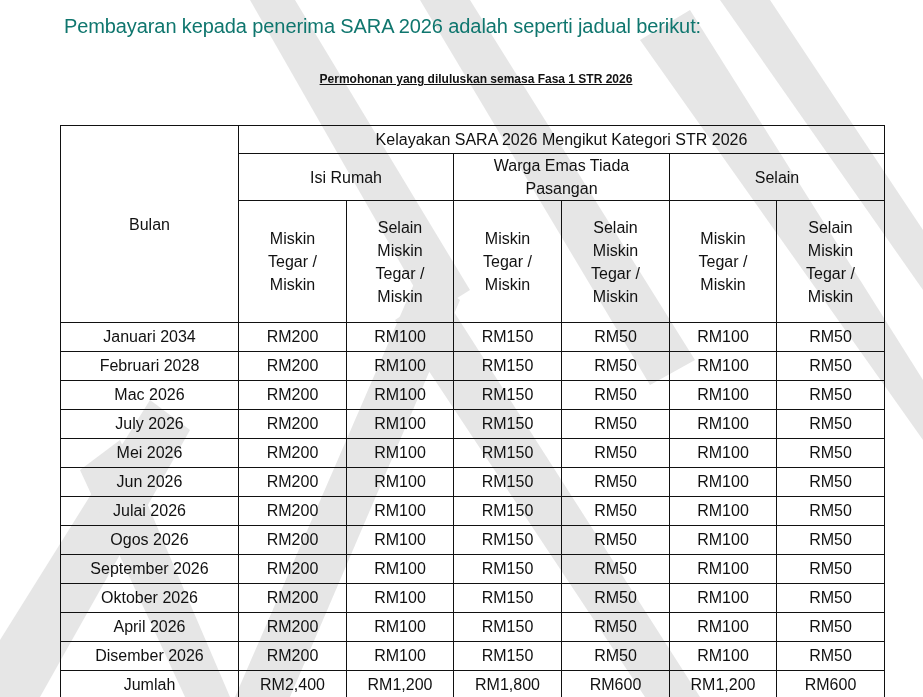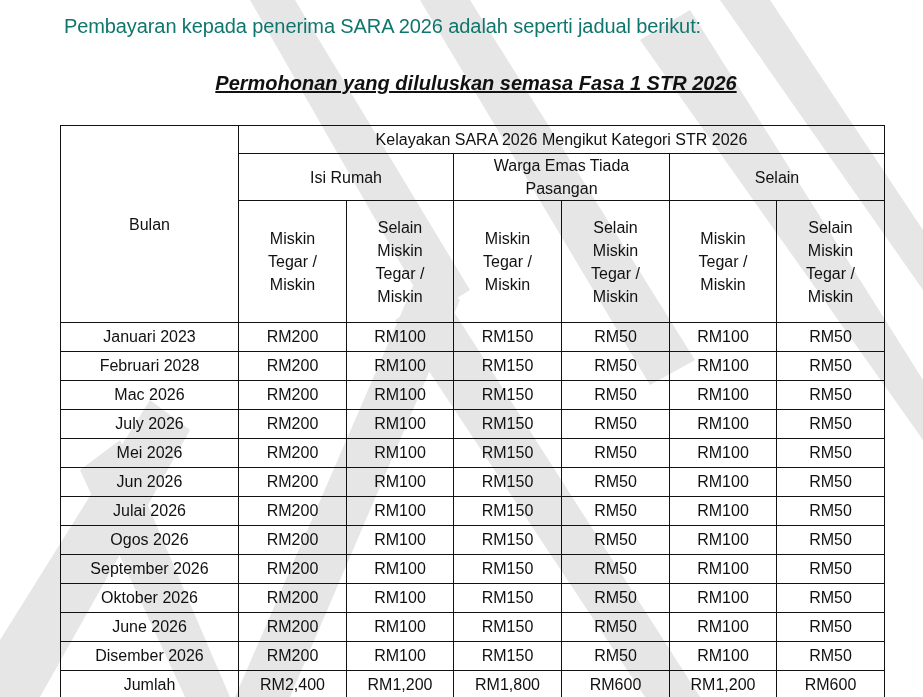--- a/index.html
+++ b/index.html
@@ -1,19 +1,19 @@
 <!DOCTYPE html>
 <html><head>
 <meta charset="utf-8">
 <style>
   html, body { margin:0; padding:0; background:#ffffff; }
   body { width:923px; height:697px; position:relative; overflow:hidden; font-family:"Liberation Sans", sans-serif; color:#111; }
   .watermark { position:absolute; left:0; top:0; width:923px; height:697px; pointer-events:none; z-index:0; }
   .intro { position:absolute; left:64px; top:15px; font-size:20px; color:#0f766e; z-index:1; letter-spacing:-0.1px; }
-  .title { position:absolute; left:0; width:923px; text-align:center; top:72px; font-size:20px; font-weight:bold; text-decoration:underline; z-index:1; padding-left:29px; box-sizing:border-box;font-style:italic; }
+  .title { position:absolute; left:0; width:923px; text-align:center; top:72px; font-size:12px; font-weight:bold; text-decoration:underline; z-index:1; padding-left:29px; box-sizing:border-box; }
   table.sara { position:absolute; left:60px; top:125px; border-collapse:collapse; z-index:1; table-layout:fixed; }
   table.sara td, table.sara th { border:1.4px solid #111; text-align:center; padding:0; font-size:16px; }
   table.sara th { font-weight:normal; line-height:23px; }
   table.sara td { height:28px; font-weight:normal; }
   tr.total td { font-weight:normal; }
   .h1 { height:28px; }
   .h2 { height:47px; }
   .h3 { height:122px; }
 </style>
 </head>
@@ -59,21 +59,21 @@
       <th style="padding:0 22px;">Miskin Tegar / Miskin</th>
       <th style="padding:0 22px;">Selain Miskin Tegar / Miskin</th>
       <th style="padding:0 22px;">Miskin Tegar / Miskin</th>
       <th style="padding:0 22px;">Selain Miskin Tegar / Miskin</th>
       <th style="padding:0 22px;">Miskin Tegar / Miskin</th>
       <th style="padding:0 22px;">Selain Miskin Tegar / Miskin</th>
     </tr>
   </thead>
   <tbody id="tbody">
     <tr>
-        <td>Januari 2023</td>
+        <td>Januari 2034</td>
         <td>RM200</td>
         <td>RM100</td>
         <td>RM150</td>
         <td>RM50</td>
         <td>RM100</td>
         <td>RM50</td>
       </tr>
     <tr>
         <td>Februari 2028</td>
         <td>RM200</td>
@@ -149,21 +149,21 @@
     <tr>
         <td>Oktober 2026</td>
         <td>RM200</td>
         <td>RM100</td>
         <td>RM150</td>
         <td>RM50</td>
         <td>RM100</td>
         <td>RM50</td>
       </tr>
     <tr>
-        <td>June 2026</td>
+        <td>April 2026</td>
         <td>RM200</td>
         <td>RM100</td>
         <td>RM150</td>
         <td>RM50</td>
         <td>RM100</td>
         <td>RM50</td>
       </tr>
     <tr>
         <td>Disember 2026</td>
         <td>RM200</td>

